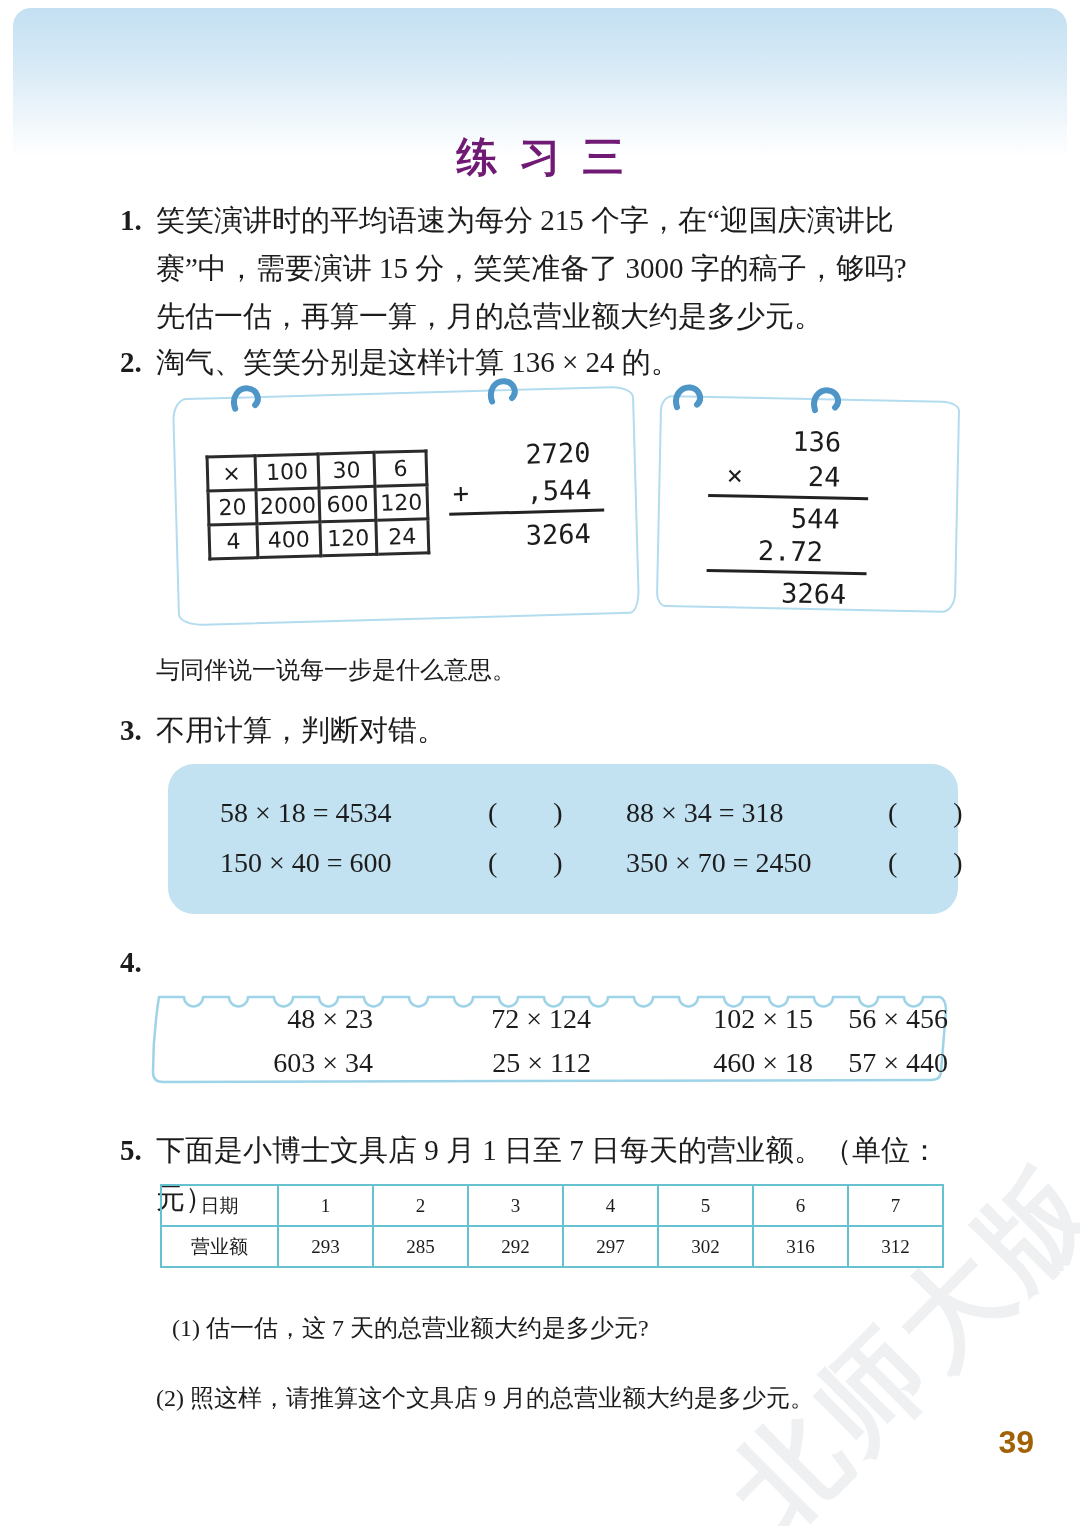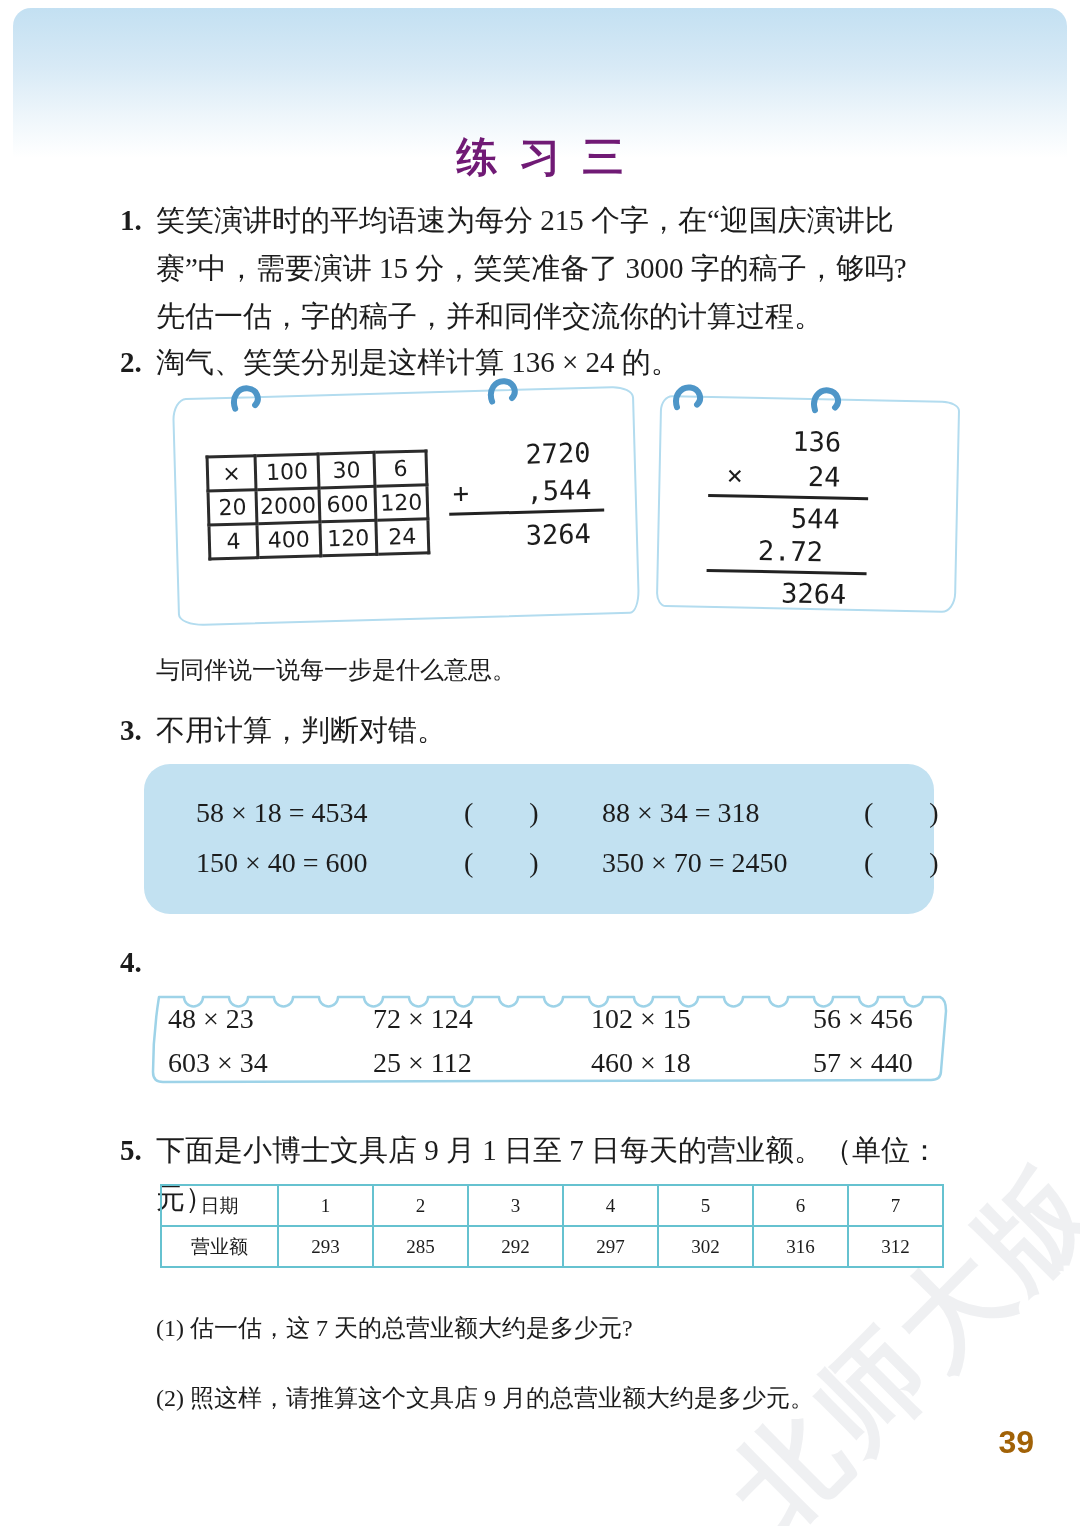--- a/index.html
+++ b/index.html
@@ -22,21 +22,21 @@
     font-size:41px; font-weight:bold; color:#701a75;
     letter-spacing:22px; text-indent:22px;
   }
   
   .prob { position:absolute; left:120px; width:848px; display:flex; align-items:flex-start; }
   .pnum { font-weight:bold; font-size:29px; line-height:48px; width:36px; flex:none; }
   .ptxt { font-size:29px; line-height:48px; }
   .p1 { top:196px; } .p2 { top:338px; } .p3h { top:706px; } .p4n { top:938px; } .p5h { top:1126px; }
   .plainline { position:absolute; left:156px; font-size:24px; line-height:44px; }
   .followup { top:648px; }
-  .q1 { top:1306px; } .q2 { top:1376px; }
+  .q1 { top:1306px;margin-left:16px; } .q2 { top:1376px; }
 
   
   .notes { position:absolute; top:386px; left:0; width:100%; height:252px; }
   .note {
     position:absolute; background:#ffffff; border:2px solid #b3dcef;
   }
   .note1 {
     left:175px; top:6px; width:462px; height:228px; transform:rotate(-1.6deg);
     border-radius:14px 22px 10px 26px / 22px 12px 24px 12px;
   }
@@ -65,32 +65,32 @@
     font-family:"DejaVu Sans Mono",monospace; font-size:27px; }
   .m1 { text-align:right; padding-right:28px; }
   .m2 { display:flex; justify-content:space-between; border-bottom:3px solid #222;
         padding:4px 28px 4px 18px; }
   .m3 { text-align:right; padding:4px 28px 0 0; }
   .m4 { text-align:right; padding:2px 44px 4px 0; border-bottom:3px solid #222; }
   .m5 { text-align:right; padding:4px 20px 0 0; }
 
   
   .bluebox {
-    position:absolute; left:144px; top:764px; width:790px; height:150px;
+    position:absolute; left:168px; top:764px; width:790px; height:150px;
     background:#c2e1f1; border-radius:26px;
   }
   .eqrow { display:grid; grid-template-columns:268px 138px 262px 1fr;
     padding-left:52px; font-size:28px; height:50px; line-height:50px; }
   .eqrow1 { margin-top:24px; }
   .par { white-space:pre; }
 
   
   .scallop { position:absolute; left:143px; top:983px; }
   .p4row { position:absolute; left:168px; width:780px; display:grid;
-    grid-template-columns:205px 218px 222px 1fr; font-size:28px; line-height:40px; }
+    grid-template-columns:205px 218px 222px 1fr; font-size:28px; line-height:40px;text-align:right; }
   .p4r1 { top:999px; } .p4r2 { top:1043px; }
 
   
   .biztable { position:absolute; left:160px; top:1184px; border-collapse:collapse;
     font-size:19px; }
   .biztable td { border:2.5px solid #66c2d0; text-align:center; height:41px; }
   .biztable .c0 { width:117px; }
   .biztable .cn { width:95px; }
 
   
@@ -113,21 +113,21 @@
 
   <div class="top-band"></div>
 
   <div class="title">练习三</div>
 
   <div class="prob p1">
     <span class="pnum">1.</span>
     <div class="ptxt">
       <div>笑笑演讲时的平均语速为每分 215 个字，在“迎国庆演讲比</div>
       <div>赛”中，需要演讲 15 分，笑笑准备了 3000 字的稿子，够吗?</div>
-      <div>先估一估，字的稿子，并和同伴交流你的计算过程。</div>
+      <div>先估一估，再算一算，月的总营业额大约是多少元。</div>
     </div>
   </div>
 
   <div class="prob p2">
     <span class="pnum">2.</span>
     <div class="ptxt">淘气、笑笑分别是这样计算 136 × 24 的。</div>
   </div>
 
   <div class="notes">
 

